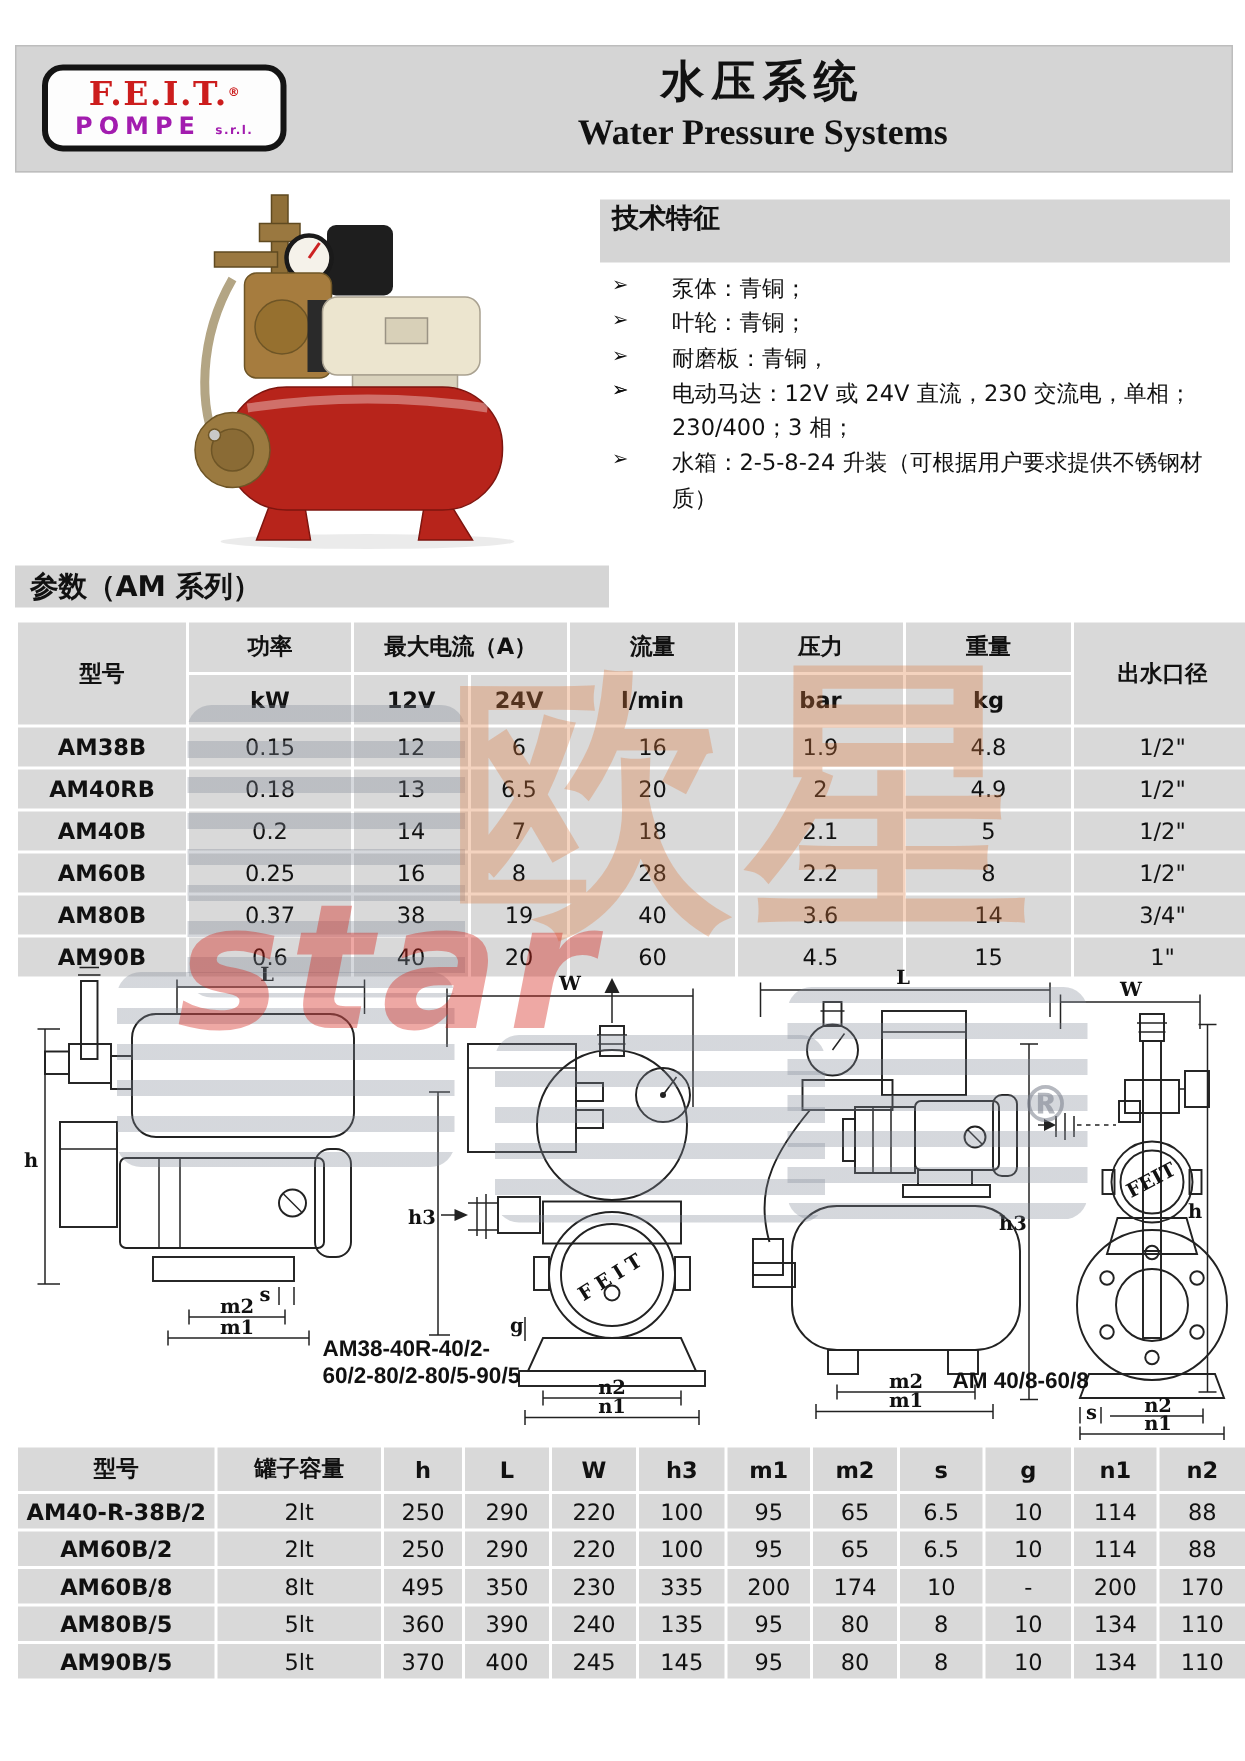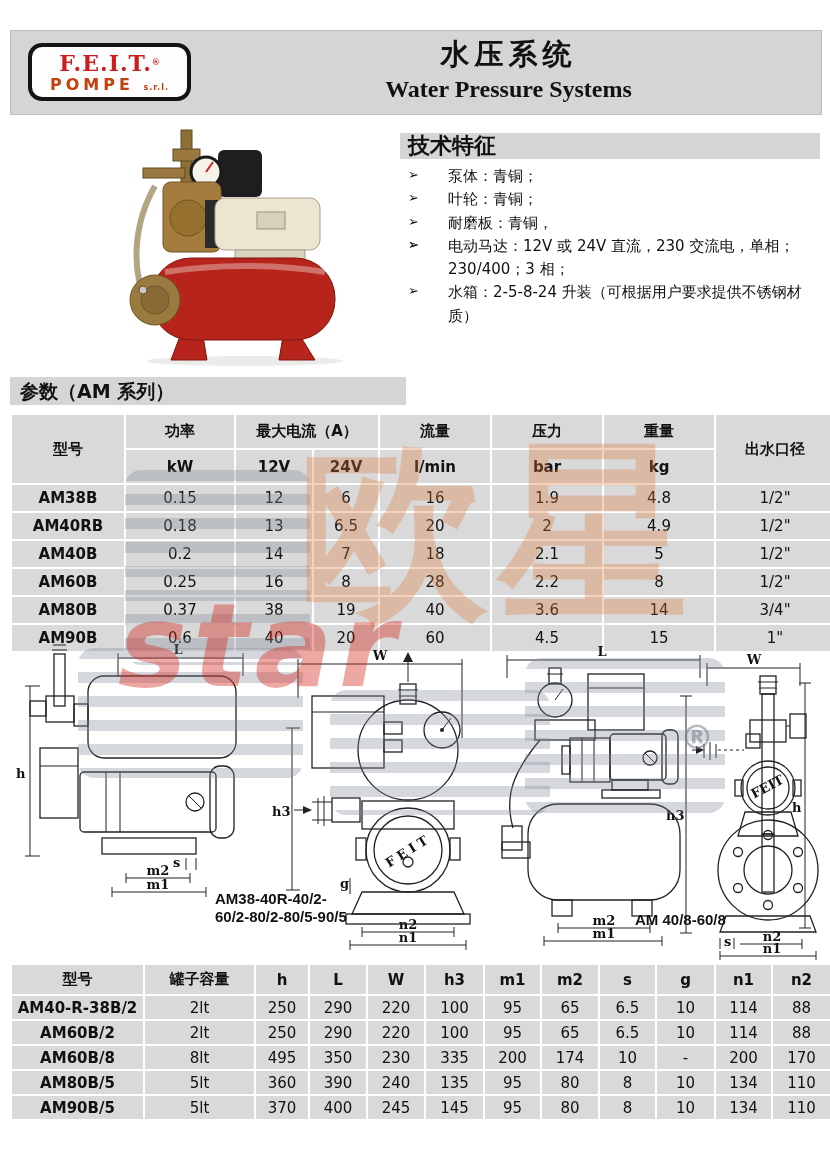--- a/index.html
+++ b/index.html
@@ -7,31 +7,31 @@
         font-family:"DejaVu Sans","Liberation Sans",sans-serif;color:#111;}
 
   
   .header-band{position:absolute;left:10px;top:30px;width:810px;height:83px;
                background:#d5d5d5;border:1px solid #bdbdbd;}
   .logo{position:absolute;left:17px;top:12px;width:163px;height:58px;background:#fdfdfd;
         border:4px solid #141414;border-radius:14px;text-align:center;padding-top:5px;box-sizing:border-box;}
   .logo-brand{font-family:"DejaVu Serif","Liberation Serif",serif;font-weight:bold;color:#cc1d1d;
               font-size:22px;line-height:1;letter-spacing:1px;}
   .logo-reg{font-size:8px;vertical-align:super;color:#cc1d1d;font-weight:bold;}
-  .logo-sub{font-weight:bold;font-size:16px;letter-spacing:4px;color:#c2410c;line-height:1.25;}
+  .logo-sub{font-weight:bold;font-size:16px;letter-spacing:4px;color:#a21caf;line-height:1.25;}
   .logo-srl{font-size:8px;font-weight:bold;letter-spacing:1px;}
   .header-titles{position:absolute;left:200px;right:15px;top:4px;text-align:center;}
   .title-cn{font-size:29px;font-weight:bold;letter-spacing:5px;}
   .title-en{font-family:"Liberation Serif","DejaVu Serif",serif;font-size:24px;font-weight:bold;margin-top:1px;}
 
   
   .photo-box{position:absolute;left:85px;top:122px;width:300px;height:245px;}
   .features{position:absolute;left:400px;top:133px;width:420px;}
   .bar{background:#d5d5d5;font-weight:bold;}
-  .features .bar{height:26px;line-height:26px;font-size:22px;padding-left:8px;}
+  .features .bar{height:42px;line-height:26px;font-size:18px;padding-left:8px;}
   .features ul{list-style:none;margin:6px 0 0 0;padding:0;font-size:15px;line-height:1.55;}
   .features li{position:relative;padding-left:48px;}
   .features .bullet{position:absolute;left:8px;top:0;font-size:13px;}
 
   
   .params-bar{position:absolute;left:10px;top:377px;width:396px;height:28px;line-height:28px;
               font-size:19px;padding-left:10px;box-sizing:border-box;}
 
   
   table.tbl{border-collapse:separate;border-spacing:2px;table-layout:fixed;}

